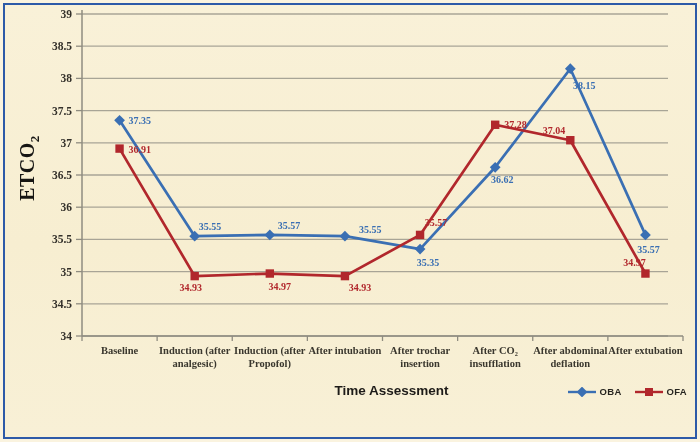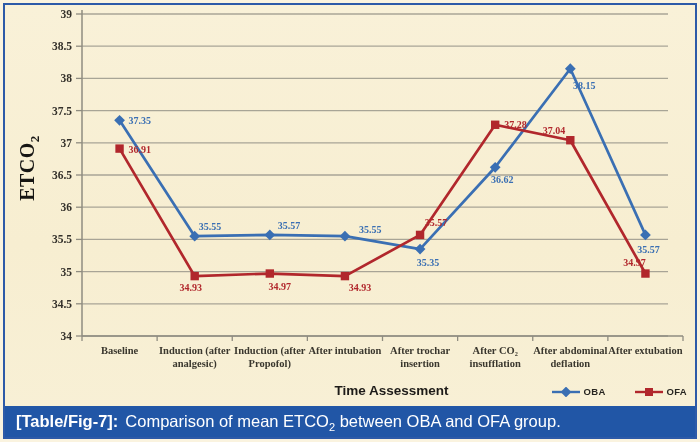--- a/index.html
+++ b/index.html
@@ -19,21 +19,21 @@
     transform:rotate(-90deg);text-align:center;
     font-family:"Liberation Serif","DejaVu Serif",serif;
     font-weight:bold;font-size:20px;color:#161513;letter-spacing:.5px;
   }
   .y-title .sub{font-size:13px;vertical-align:-5px;}
   .x-title{
     position:absolute;left:86px;width:601px;top:378px;text-align:center;
     font-weight:bold;font-size:13.5px;color:#1d1b18;
   }
   .legend{
-    position:absolute;right:8px;top:381px;display:flex;gap:28px;align-items:center;
+    position:absolute;right:8px;top:381px;display:flex;gap:12px;align-items:center;
   }
   .legend-item{display:flex;align-items:center;gap:3px;}
   .legend-label{font-size:9.5px;font-weight:bold;color:#26241f;letter-spacing:.3px;}
   .caption-bar{
     position:absolute;left:0;right:0;bottom:0;height:31px;background:#2156a6;
     display:flex;align-items:center;padding:0 11px;color:#ffffff;
     font-size:16.5px;white-space:nowrap;
   }
   .caption-bar .tag{font-weight:bold;margin-right:7px;}
   .caption-bar sub{font-size:11px;line-height:0;}
@@ -157,19 +157,15 @@
         <div class="legend-item">
           <svg width="30" height="10" viewBox="0 0 30 10">
             <line class="lg-line-1" x1="1" y1="5" x2="29" y2="5" stroke-width="2.4" stroke="#b1272c"></line>
             <rect class="lg-mark-1" x="11" y="1" width="8" height="8" fill="#b1272c"></rect>
           </svg>
           <span class="legend-label">OFA</span>
         </div>
       </div>
     </div>
 
-    <div class="caption-bar" style="background: rgb(33, 86, 166);">
-      <span class="tag">[Table/Fig-7]:</span>
-      <span><span>Comparison of mean ETCO</span><sub>2</sub><span> between OBA and OFA group.</span></span>
-    </div>
 
   </div>
 </div>
 
 </body></html>

